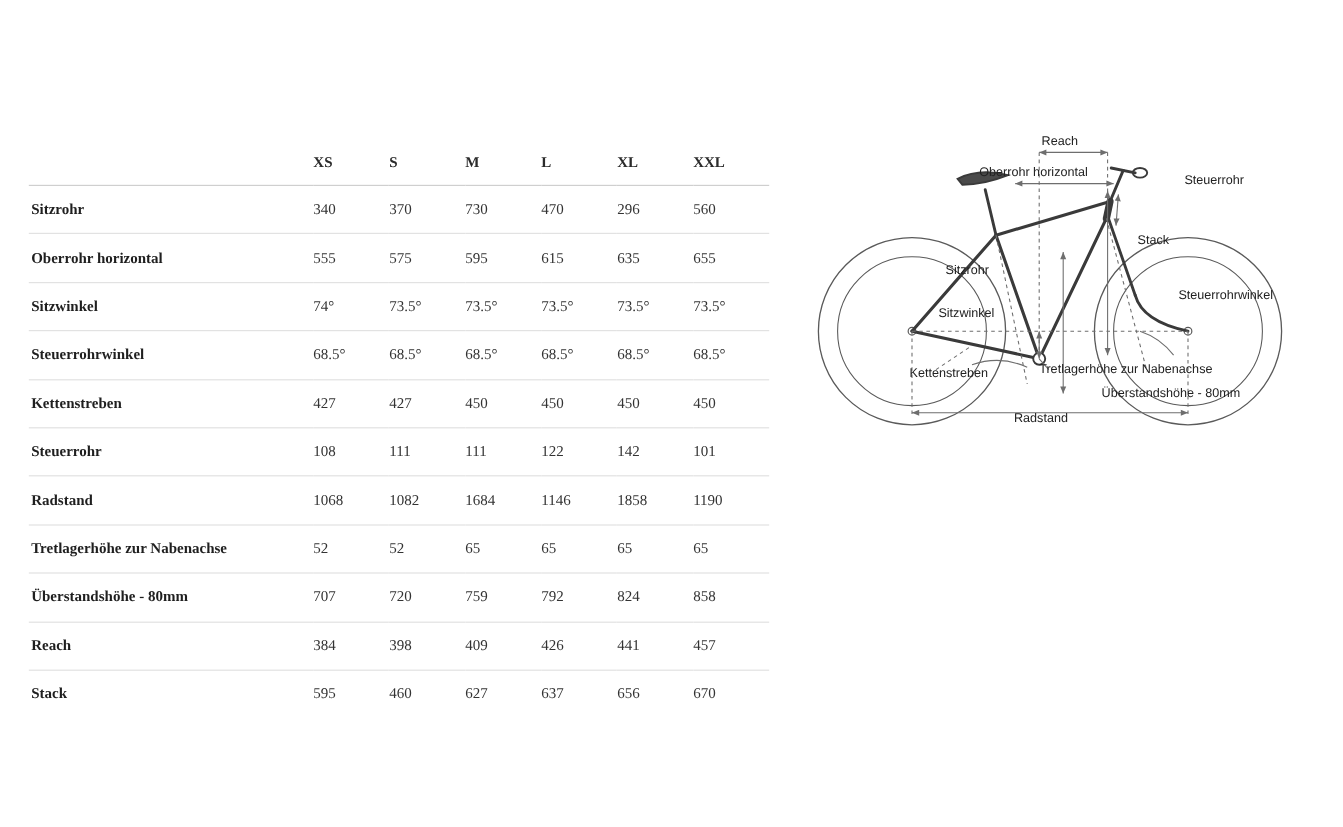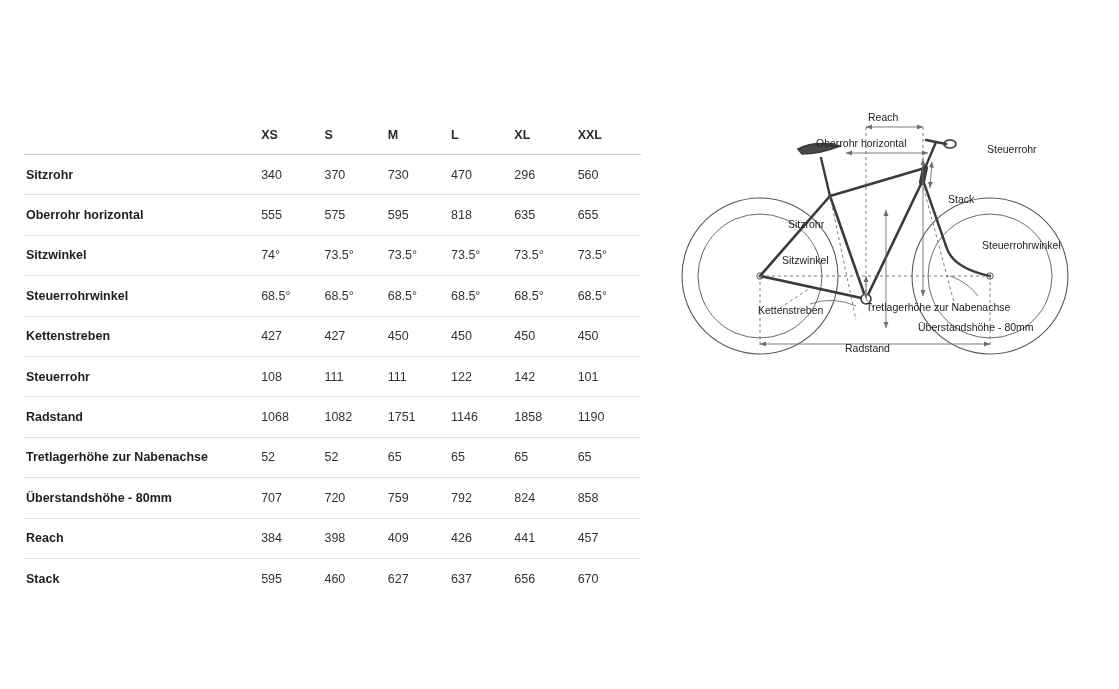--- a/index.html
+++ b/index.html
@@ -20,20 +20,21 @@
   #geo-table-wrap {
     position: absolute;
     left: 24px;
     top: 116px;
     width: 617px;
   }
   table.geo {
     border-collapse: collapse;
     width: 100%;
     table-layout: fixed;
+    font-family: Liberation Serif, serif;
   }
   table.geo th, table.geo td {
     text-align: left;
     vertical-align: middle;
     font-size: 12.5px;
     padding: 0;
     height: 39.4px;
     border-bottom: 1px solid #e2e2e2;
     color: #333333;
     font-weight: normal;
@@ -105,21 +106,21 @@
         <td>730</td>
         <td>470</td>
         <td>296</td>
         <td>560</td>
       </tr>
       <tr>
         <td class="rowhead">Oberrohr horizontal</td>
         <td>555</td>
         <td>575</td>
         <td>595</td>
-        <td>818</td>
+        <td>615</td>
         <td>635</td>
         <td>655</td>
       </tr>
       <tr>
         <td class="rowhead">Sitzwinkel</td>
         <td>74°</td>
         <td>73.5°</td>
         <td>73.5°</td>
         <td>73.5°</td>
         <td>73.5°</td>
@@ -149,21 +150,21 @@
         <td>111</td>
         <td>111</td>
         <td>122</td>
         <td>142</td>
         <td>101</td>
       </tr>
       <tr>
         <td class="rowhead">Radstand</td>
         <td>1068</td>
         <td>1082</td>
-        <td>1751</td>
+        <td>1684</td>
         <td>1146</td>
         <td>1858</td>
         <td>1190</td>
       </tr>
       <tr>
         <td class="rowhead">Tretlagerhöhe zur Nabenachse</td>
         <td>52</td>
         <td>52</td>
         <td>65</td>
         <td>65</td>

